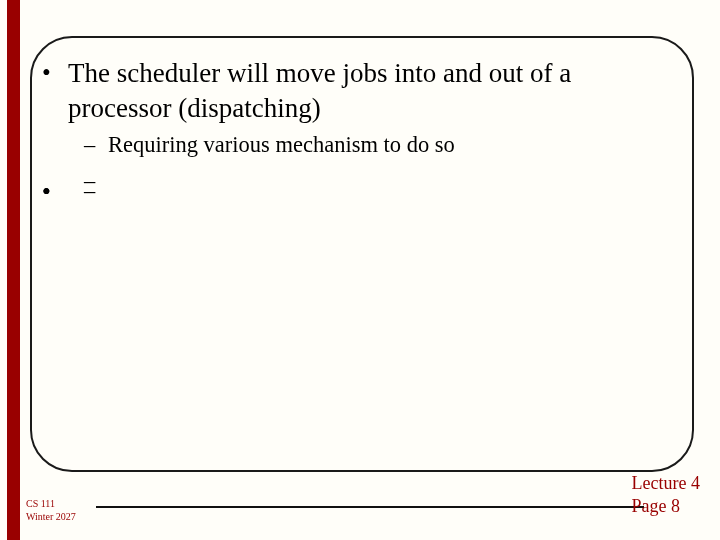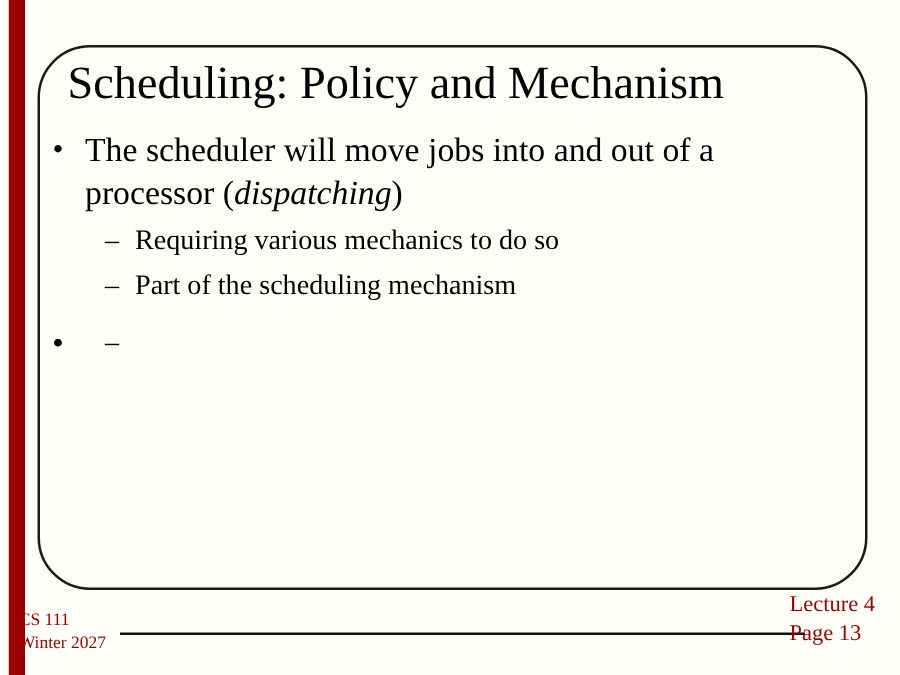--- a/index.html
+++ b/index.html
@@ -80,27 +80,26 @@
     position: absolute;
     left: 44px;
   }
   .b2.gap {
     margin-top: 8px;
   }
   .cover {
     background: var(--paper, #fffef9);
   }
   .em {
-    font-style: italic;
   }
   .footer-left {
     position: absolute;
-    left: 15px;
+    left: 26px;
     bottom: 16px;
-    font-size: 14px;
+    font-size: 10px;
     line-height: 1.28;
     color: var(--accent, #990000);
     z-index: 3;
   }
   .footer-right {
     position: absolute;
     right: 20px;
     bottom: 22px;
     font-size: 18px;
     line-height: 1.28;
@@ -119,35 +118,33 @@
 </head>
 <body>
 
 <div class="slide">
 
   <div class="accent-bar"></div>
   <div class="border-frame"></div>
 
   <div class="content">
 
-    <h1 class="title">Scheduling: Policy and Mechanism</h1>
 
     <div class="b1">
       <span class="marker">•</span>
       <span><span>The scheduler will move jobs into and out of a processor (</span><span class="em">dispatching</span><span>)</span></span>
     </div>
 
     <div class="b2">
       <span class="marker">–</span>
-      <span>Requiring various mechanics to do so</span>
+      <span>Requiring various mechanism to do so</span>
     </div>
 
     <div class="b2">
       <span class="marker">–</span>
-      <span>Part of the scheduling mechanism</span>
     </div>
 
     <div class="b1 gap">
       <span class="marker">•</span>
     </div>
 
     <div class="b1 gap">
       <span class="marker">•</span>
     </div>
 
@@ -159,16 +156,16 @@
 
   <div class="footer-left">
     <div>CS 111</div>
     <div>Winter 2027</div>
   </div>
 
   <div class="footer-rule"></div>
 
   <div class="footer-right">
     <div>Lecture 4</div>
-    <div>Page 13</div>
+    <div>Page 8</div>
   </div>
 
 </div>
 
 </body></html>

